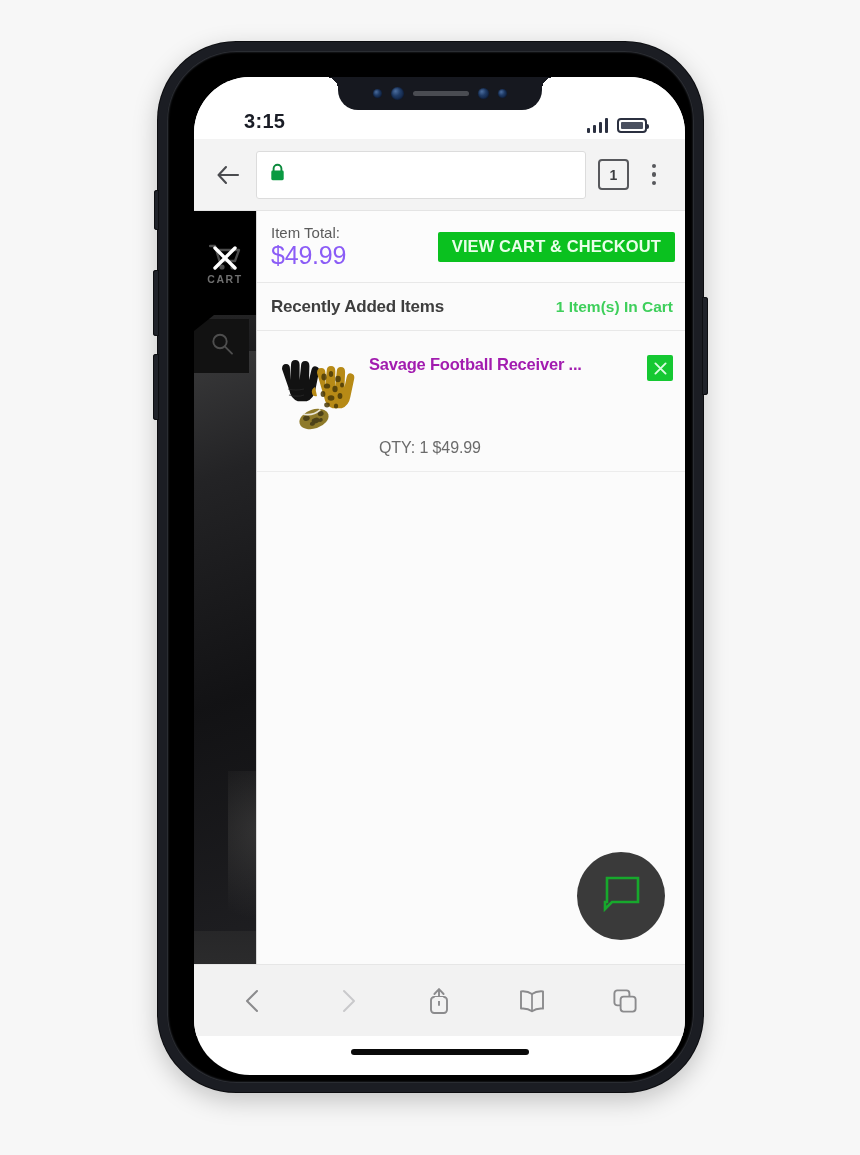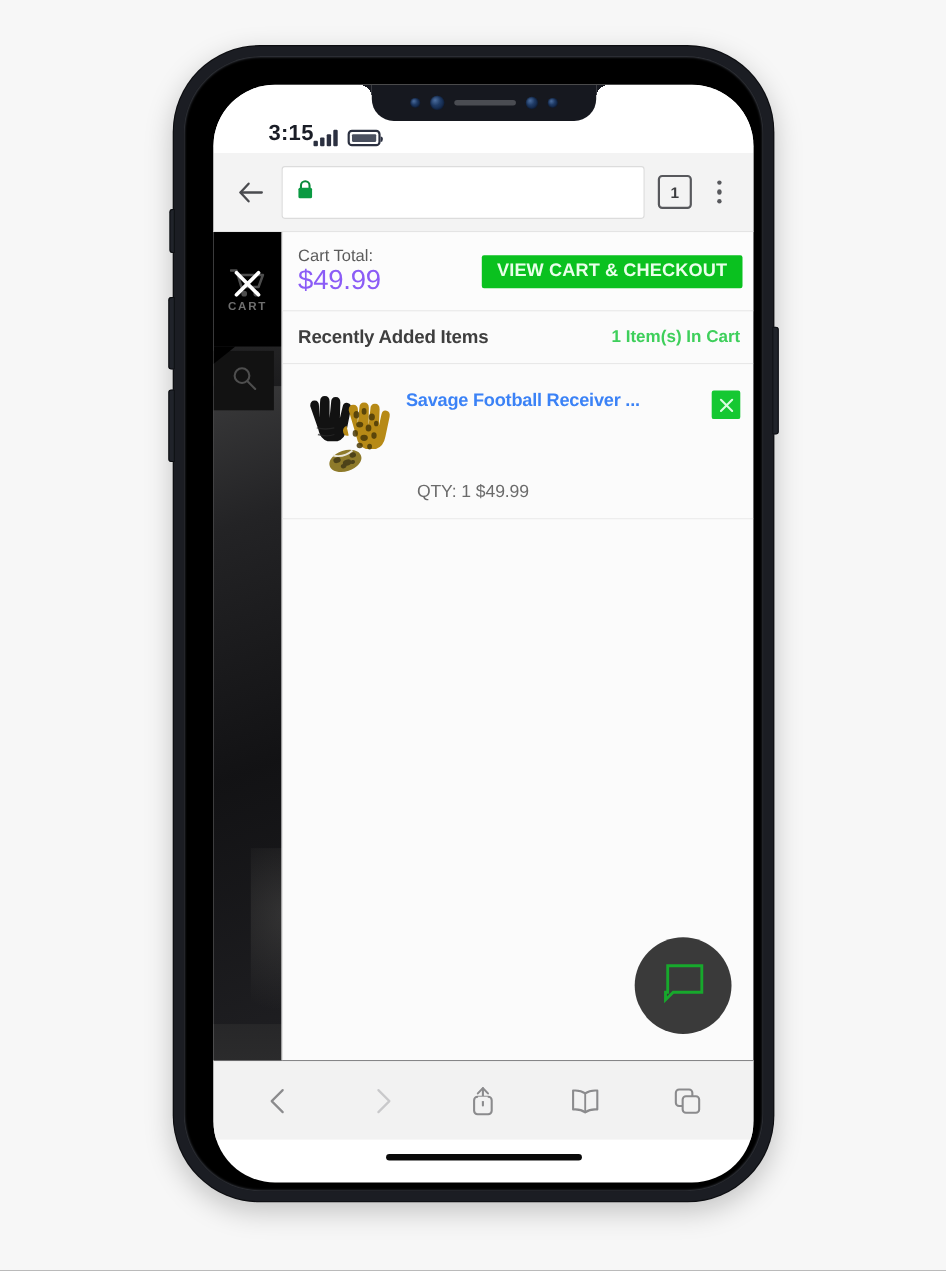--- a/index.html
+++ b/index.html
@@ -38,21 +38,21 @@
   
   .side-btn { position: absolute; background: #20232a; box-shadow: inset 0 0 0 1px #0d0f12; }
   #btn-mute   { left: -4px; top: 148px;  width: 5px; height: 40px;  border-radius: 3px 0 0 3px; }
   #btn-vol-up { left: -5px; top: 228px;  width: 6px; height: 66px;  border-radius: 3px 0 0 3px; }
   #btn-vol-dn { left: -5px; top: 312px;  width: 6px; height: 66px;  border-radius: 3px 0 0 3px; }
   #btn-power  { right: -5px; top: 255px; width: 6px; height: 98px;  border-radius: 0 3px 3px 0; }
 
   
   #status-bar {
     position: relative; height: 62px; background: #fff;
-    display: flex; align-items: flex-end; justify-content: flex-start;
+    display: flex; align-items: flex-end; justify-content: space-between;
     padding: 0 28px 6px 28px;
   }
   #status-time {
     font-size: 20px; font-weight: 600; color: #1a1d26;
     letter-spacing: .3px; margin-left: 22px;
   }
   #status-right { display: flex; align-items: flex-end; gap: 9px; margin-right: 10px; }
   .bars { display: flex; align-items: flex-end; gap: 2.5px; height: 15px; }
   .bars i { display: block; width: 3.5px; background: #2b3040; border-radius: 1px; }
   .bars i:nth-child(1) { height: 5px; }
@@ -199,21 +199,21 @@
   #in-cart-count { font-size: 15.5px; font-weight: 600; }
 
   #items-list { flex: 1; }
   .cart-item {
     position: relative; padding: 12px 12px 14px 12px;
     border-bottom: 1px solid #ececec; min-height: 132px;
   }
   .item-top { display: flex; align-items: flex-start; gap: 10px; }
   .item-thumb { width: 90px; height: 90px; position: relative; flex: 0 0 90px; }
   .item-name {
-    flex: 1; font-size: 16.5px; font-weight: 700; color: #3b82f6;
+    flex: 1; font-size: 16.5px; font-weight: 700; color: #a21caf;
     letter-spacing: -.2px; padding-top: 12px; line-height: 1.2;
   }
   .item-remove {
     width: 26px; height: 26px; border: none; border-radius: 2px;
     display:flex; align-items:center; justify-content:center; margin-top: 12px;
     flex: 0 0 26px;
   }
   .item-qty {
     font-size: 16px; color: #6b6b6b; margin-left: 110px; margin-top: 6px;
     letter-spacing: -.1px;
@@ -333,21 +333,21 @@
                 <path d="M16 15.6 L23 22.6" fill="none" stroke="#4e4e4e" stroke-width="1.9" stroke-linecap="round"></path>
               </svg>
             </span>
           </div>
         </div>
 
         <div id="cart-panel">
 
           <div id="cart-total-row">
             <div>
-              <div id="cart-total-label">Cart Total:</div>
+              <div id="cart-total-label">Item Total:</div>
               <div id="cart-total-value">$49.99</div>
             </div>
             <button id="checkout-button" style="background: rgb(10, 193, 31);">VIEW CART &amp; CHECKOUT</button>
           </div>
 
           <div id="recent-row">
             <div id="recent-title">Recently Added Items</div>
             <div id="in-cart-count" style="color: rgb(62, 207, 91);">1 Item(s) In Cart</div>
           </div>
 

